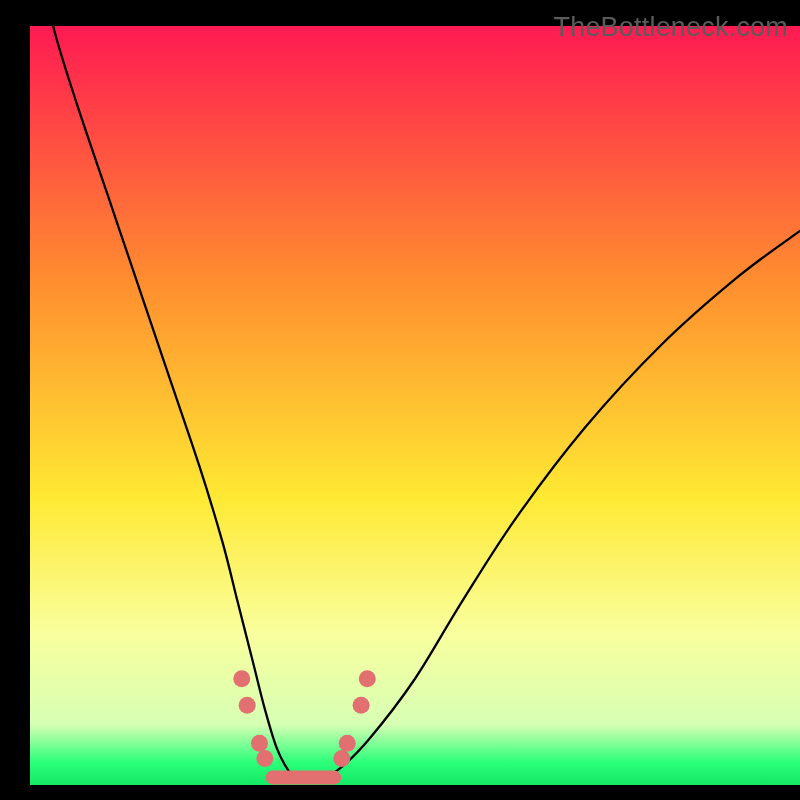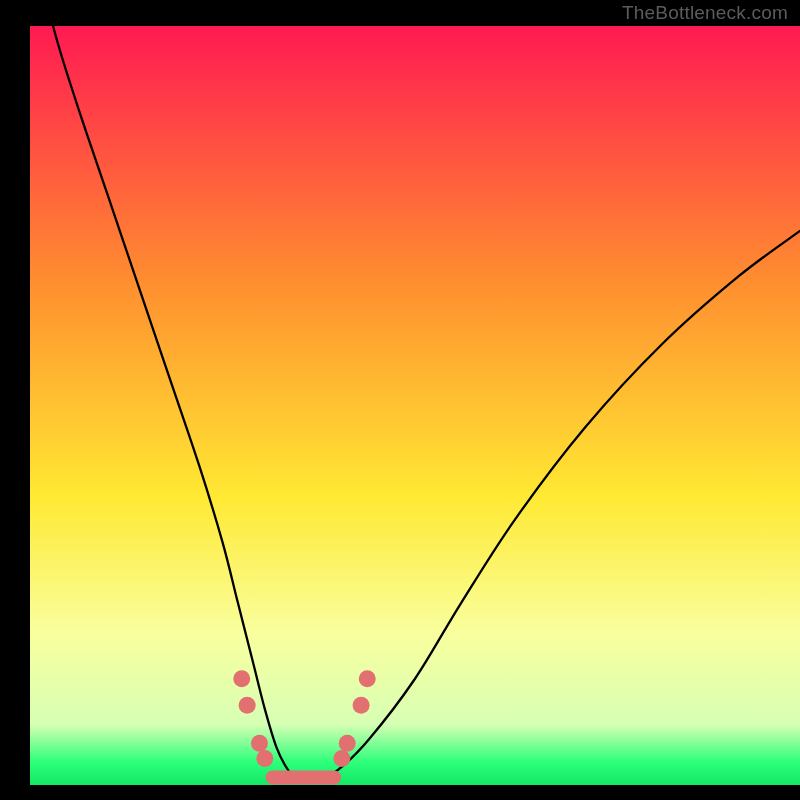--- a/index.html
+++ b/index.html
@@ -11,23 +11,23 @@
     background: #fff;
     font-family: Arial, Helvetica, sans-serif;
   }
   .container {
     position: relative;
     width: 800px;
     height: 800px;
   }
   .attribution {
     position: absolute;
-    top: 2px;
+    top: 12px;
     right: 12px;
-    font-size: 19px;
+    font-size: 27px;
     font-weight: 400;
     color: #5b5b5b;
     letter-spacing: 0.2px;
   }
   svg {
     display: block;
   }
   .curve {
     fill: none;
     stroke: #000;

